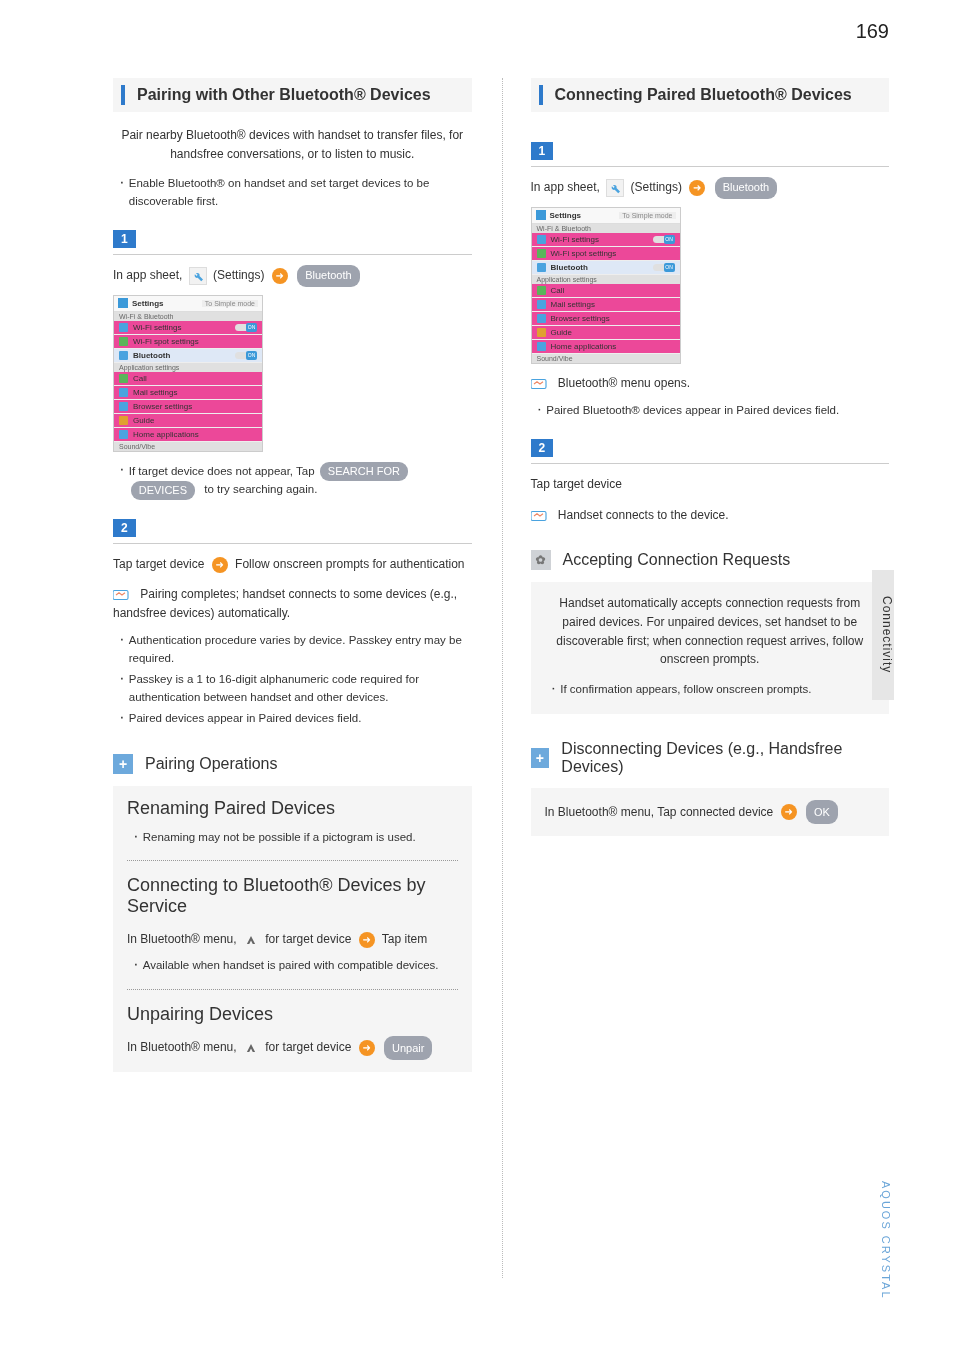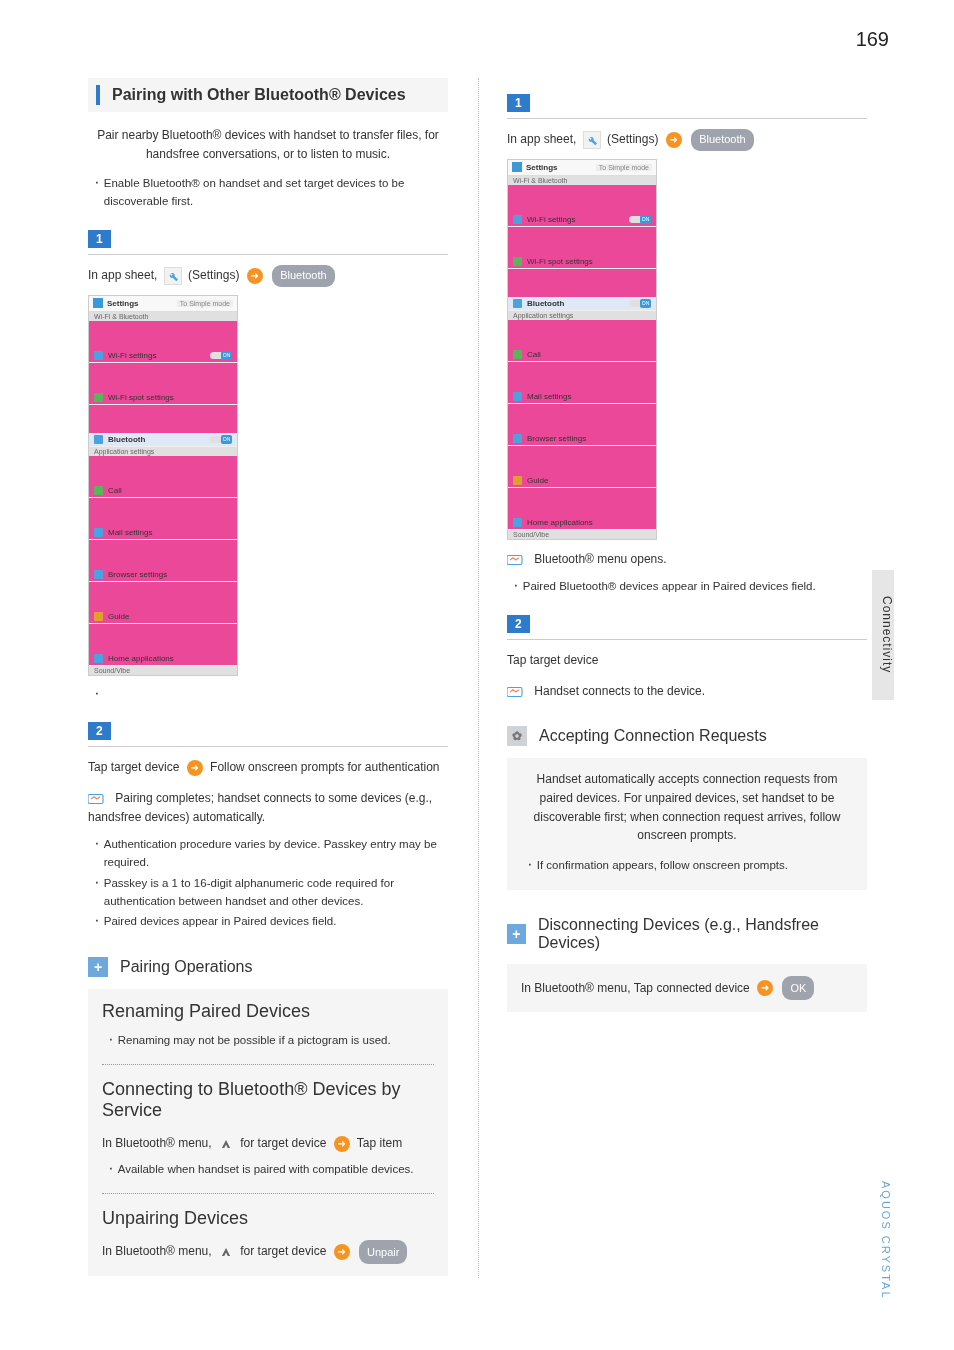--- a/index.html
+++ b/index.html
@@ -7,29 +7,29 @@
     font-family: "Trebuchet MS", Verdana, sans-serif;
     font-size: 12px;
     color: #333;
     background: #fff;
     width: 954px;
     height: 1350px;
     position: relative;
   }
   .page-num {
     position: absolute;
-    top: 28px;
+    top: 20px;
     right: 65px;
     font-size: 20px;
     color: #222;
   }
   .columns {
     display: flex;
     gap: 0;
-    padding: 78px 65px 0 88px;
+    padding: 78px 65px 0 113px;
   }
   .col {
     width: 360px;
   }
   .col-left { margin-right: 30px; }
   .divider-mid {
     width: 0;
     border-left: 1px dotted #bbb;
     margin: 0 28px 0 0;
     height: 1200px;
@@ -163,21 +163,20 @@
     font-size: 7px;
     color: #666;
     padding: 1px 5px;
   }
   .mini-row {
     display: flex;
     align-items: center;
     height: 14px;
     padding: 0 5px;
     border-bottom: 1px solid #eee;
-    margin-top: 28px;
   }
   .mini-row .ico {
     width: 9px; height: 9px;
     margin-right: 5px;
     background: #4aa3df;
     border-radius: 1px;
   }
   .mini-row .lbl { flex: 1; color: #333; }
   .mini-row .toggle {
     width: 22px; height: 9px;
@@ -351,20 +350,26 @@
         </div>
       <div class="mini-row">
           <span class="ico"></span>
           <span class="lbl">Home applications</span>
         </div>
       <div class="mini-cat">Sound/Vibe</div>
     </div>
 
     <div class="bullet">
       <span class="dot">･</span>
+      <span>
+        <span>If target device does not appear, Tap</span>
+        <span class="pill">SEARCH FOR</span><br>
+        <span class="pill">DEVICES</span>
+        <span style="margin-left:4px">to try searching again.</span>
+      </span>
     </div>
 
     <div class="step-badge">2</div>
     <div class="step-rule"></div>
     <div class="inline-row">
       <span>Tap target device</span>
       <span class="arrow-icon">➜</span>
       <span>Follow onscreen prompts for authentication</span>
     </div>
 
@@ -434,20 +439,24 @@
         <span>for target device</span>
         <span class="arrow-icon">➜</span>
         <span class="pill">Unpair</span>
       </div>
     </div>
   </div>
 
   <div class="divider-mid"></div>
 
   <div class="col">
+    <h2 class="section-title">
+      <span class="bar"></span>
+      <span>Connecting Paired Bluetooth® Devices</span>
+    </h2>
 
     <div class="step-badge">1</div>
     <div class="step-rule"></div>
     <div class="inline-row">
       <span>In app sheet,</span>
       <span class="icon-wrench">
         <svg viewBox="0 0 24 24">
             <path fill="#4aa3df" d="M22 19l-7-7c.6-1.6.2-3.5-1.1-4.8-1.6-1.6-4-1.8-5.9-.8l3.3 3.3-2.1 2.1L5.9 8.5c-1 1.9-.8 4.3.8 5.9 1.3 1.3 3.2 1.7 4.8 1.1l7 7 3.5-3.5z"></path>
           </svg>
       </span>

